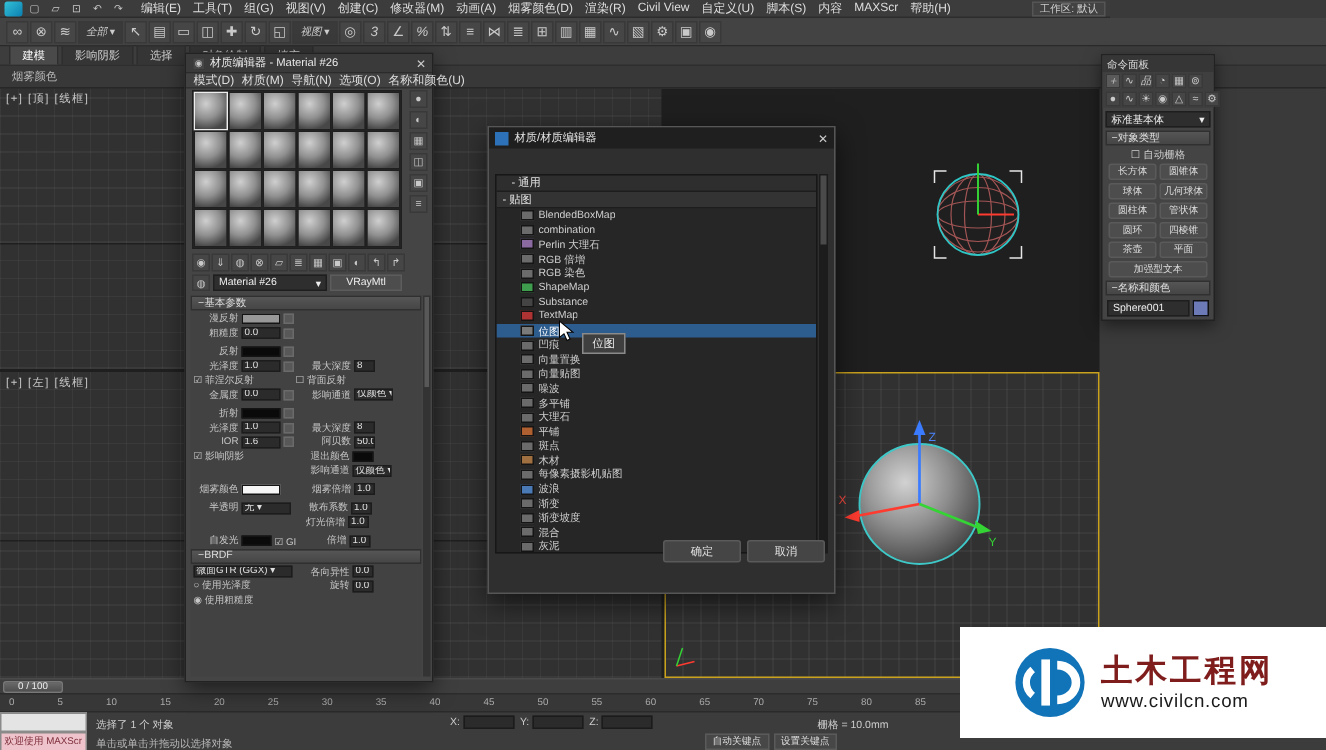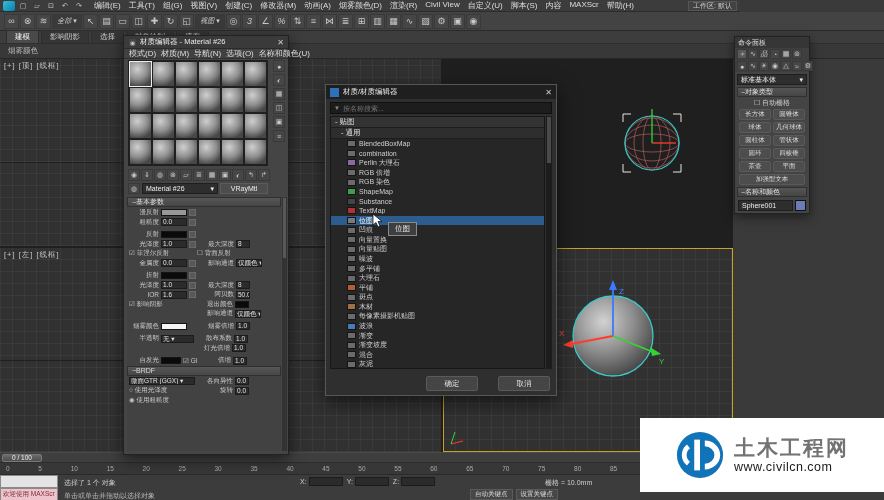--- a/index.html
+++ b/index.html
@@ -107,21 +107,21 @@
 .btree{position:absolute;left:4px;right:11px;top:31px;bottom:26px;background:#262626;border:1px solid #171717;overflow:hidden}
 .bscroll{position:absolute;right:4px;top:31px;bottom:26px;width:6px;background:#1c1c1c}
 .bthumb{height:46px;background:#4a4a4a;margin:1px}
 .grp{height:11px;display:flex;align-items:center;padding:0 4px;font-size:7.5px;background:#333;
   color:#e0e0e0;border-bottom:1px solid #1d1d1d}
 .grp.sub{padding-left:10px;background:#2e2e2e}
 .mrow{height:9.6px;display:flex;align-items:center;gap:3px;padding:0 2px 0 16px;font-size:7px;color:#cfcfcf}
 .mrow.sel{background:#2d5c8e;color:#fff}
 .mi{width:9px;height:7px;border:1px solid #151515;background:#6b6b6b;flex-shrink:0}
 .mlabel{white-space:nowrap;overflow:hidden}
-.bbtns{position:absolute;right:6px;bottom:4px;display:flex;gap:20px}
+.bbtns{position:absolute;right:6px;bottom:20px;display:flex;gap:4px}
 .bbtn{width:52px;height:15px;background:#454545;border:1px solid #5a5a5a;border-radius:2px;font-size:7.5px;
   display:flex;align-items:center;justify-content:center;color:#e0e0e0}
 #tooltip{position:absolute;left:388px;top:222px;background:#3f3f3f;border:1px solid #8a8a8a;color:#f0f0f0;
   font-size:7.5px;padding:1px 6px;z-index:95}
 #cursor{position:absolute;left:372px;top:213px;z-index:96}
 
 #tslider{position:absolute;left:0;top:452px;width:733px;height:10px;background:#3e3e3e;
   border-top:1px solid #4a4a4a;display:flex;align-items:center;z-index:10}
 .thandle{width:40px;height:8px;margin-left:2px;background:linear-gradient(#6a6a6a,#4e4e4e);
   border:1px solid #787878;border-radius:2px;font-size:6.5px;display:flex;align-items:center;justify-content:center;color:#eee}
@@ -139,21 +139,21 @@
 .axl{color:#ccc}
 .axbox{width:34px;height:9px;background:#2b2b2b;border:1px solid #1b1b1b;display:inline-block}
 .gridlabel{position:absolute;left:545px;top:3px;color:#cfcfcf}
 .keybtns{position:absolute;left:470px;top:14px;display:flex;gap:3px}
 .skbtn{height:11px;padding:0 4px;background:#474747;border:1px solid #5a5a5a;font-size:6.5px;
   display:flex;align-items:center;color:#ddd;white-space:nowrap}
 
 #watermark{position:absolute;left:640px;top:418px;width:244px;height:74px;background:#fff;z-index:99;
   display:flex;align-items:center;justify-content:center;gap:9px}
 .wm-text{display:flex;flex-direction:column;align-items:flex-start;gap:2px}
-.wm-name{font-size:21px;font-weight:bold;color:#737373;letter-spacing:2px;line-height:1}
+.wm-name{font-size:21px;font-weight:bold;color:#7f1d1d;letter-spacing:2px;line-height:1}
 .wm-url{font-size:12.5px;color:#1a1a1a;letter-spacing:.5px}
 </style>
 </head>
 <body>
 
 <div id="menubar" data-name="menu-bar">
   <div class="qa-wrap" data-name="quick-access-toolbar">
       <span class="tbi" data-name="max-logo-icon">
         <i></i>
       </span>
@@ -646,27 +646,23 @@
       <div class="mthumb"></div>
     </div>
 </div>
 
 <div id="browser" data-name="material-map-browser-dialog">
   <div class="btitle" data-name="dialog-titlebar">
     <span class="bicon" data-name="dialog-icon"></span>
     <span data-name="dialog-title">材质/材质编辑器</span>
     <span class="bclose" data-name="close-icon">✕</span>
   </div>
-  <div class="bsearch" data-name="search-bar">
-    <span class="fico" data-name="search-icon">▼</span>
-    <input data-name="search-input" placeholder="按名称搜索..." style="">
-  </div>
   <div class="btree" data-name="map-type-tree">
+    <div class="grp sub" data-name="tree-group-general">- 通用</div>
     <div class="grp" data-name="tree-group-maps">- 贴图</div>
-    <div class="grp sub" data-name="tree-group-general">- 通用</div>
     <div data-name="map-type-list">
         <div class="mrow" data-name="map-type-item">
         <span class="mi" data-name="map-type-icon" style="background: rgb(107, 107, 107);"></span>
         <span class="mlabel">BlendedBoxMap</span>
       </div>
         <div class="mrow" data-name="map-type-item">
         <span class="mi" data-name="map-type-icon" style="background: rgb(107, 107, 107);"></span>
         <span class="mlabel">combination</span>
       </div>
         <div class="mrow" data-name="map-type-item">

